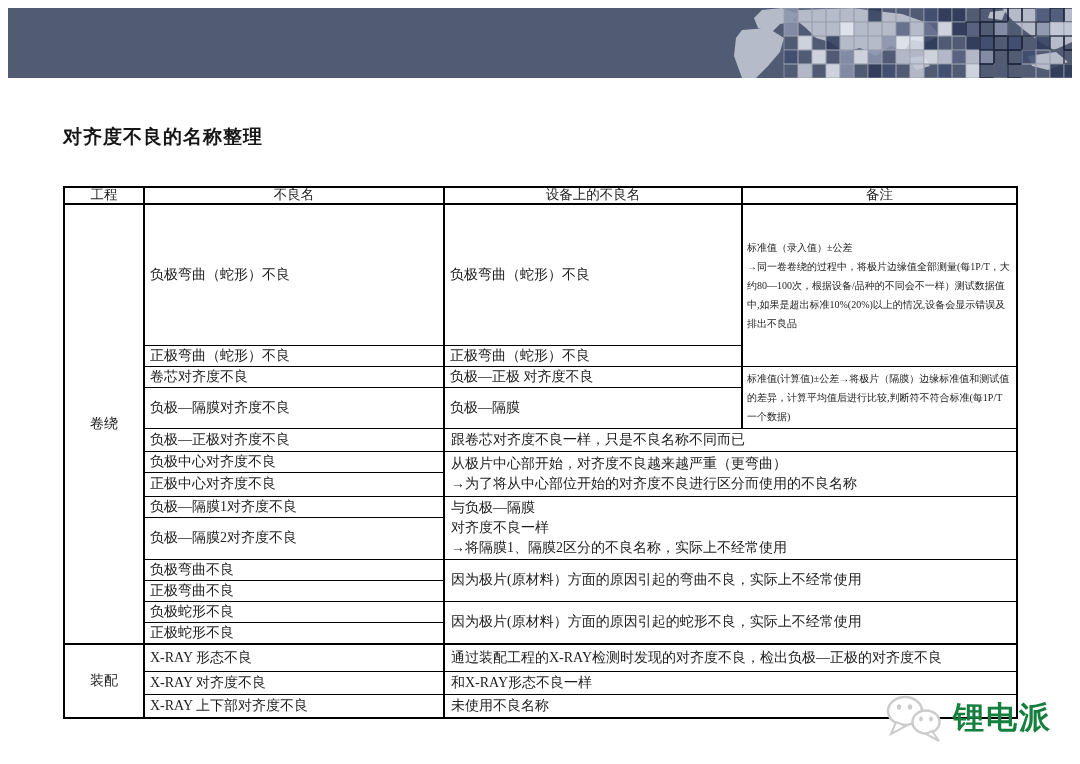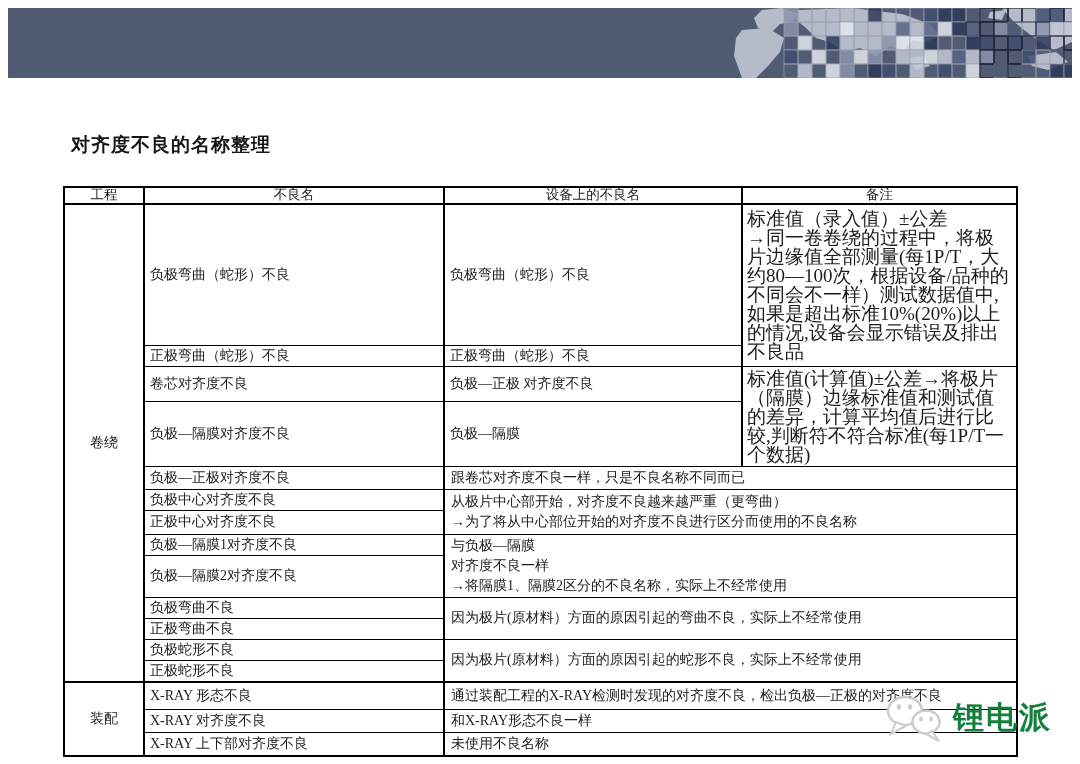--- a/index.html
+++ b/index.html
@@ -6,42 +6,42 @@
   .page {
     position:relative; width:1080px; height:764px; background:#ffffff;
     font-family:"Liberation Serif","DejaVu Serif",serif; overflow:hidden;
   }
   .header-bar {
     position:absolute; left:8px; top:8px; width:1064px; height:70px;
     background:#525b74; overflow:hidden;
   }
   .header-bar svg { position:absolute; right:0; top:0; }
   .title {
-    position:absolute; left:63px; top:124px; margin:8px;
+    position:absolute; left:63px; top:124px; margin:0;
     font-family:"Liberation Sans","DejaVu Sans",sans-serif;
     font-size:19px; font-weight:bold; color:#161616; letter-spacing:1px;
   }
   table.defect-table {
     position:absolute; left:63px; top:186px; width:953px;
     border-collapse:collapse; table-layout:fixed;
     border:2px solid #000;
     padding-left:17px;
   }
   .defect-table th, .defect-table td {
     border:1px solid #000; border-left-width:2px; border-right-width:2px;
     font-size:14px; color:#1c1c1c; padding:1px 5px; vertical-align:middle;
     overflow:hidden;
   }
   .defect-table th {
     height:15px; font-weight:normal; text-align:center; font-size:13.5px;
     border-bottom-width:2px; padding:0 2px; line-height:1.1;
   }
   .defect-table td.proc { text-align:center; padding:0;border-radius:26px; }
   .defect-table td.remark {
-    font-size:19px; line-height:19px; white-space:pre-line; padding:2px 4px;
+    font-size:10px; line-height:19px; white-space:pre-line; padding:2px 4px;
   }
   .defect-table td.merged {
     white-space:pre-line; line-height:20px; padding:1px 6px;
   }
   .defect-table tr.section-start td { border-top-width:2px; }
   .watermark {
     position:absolute; right:28px; bottom:20px;
     display:flex; align-items:center; gap:8px;
   }
   .watermark .brand {

